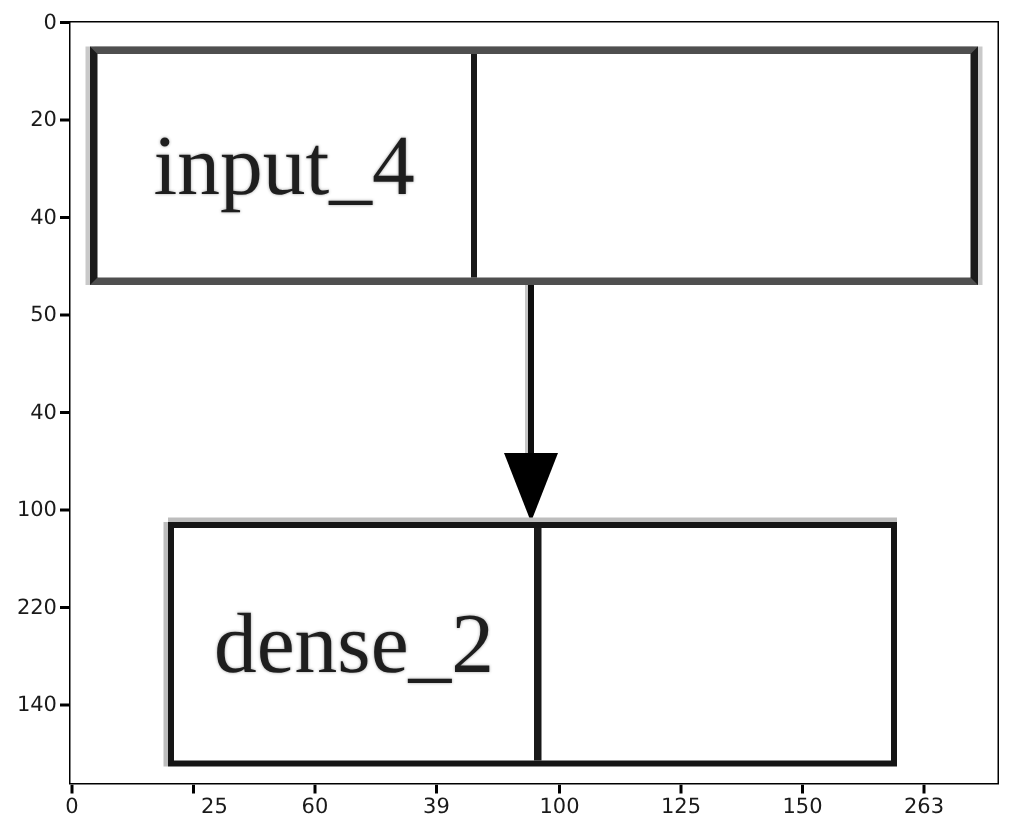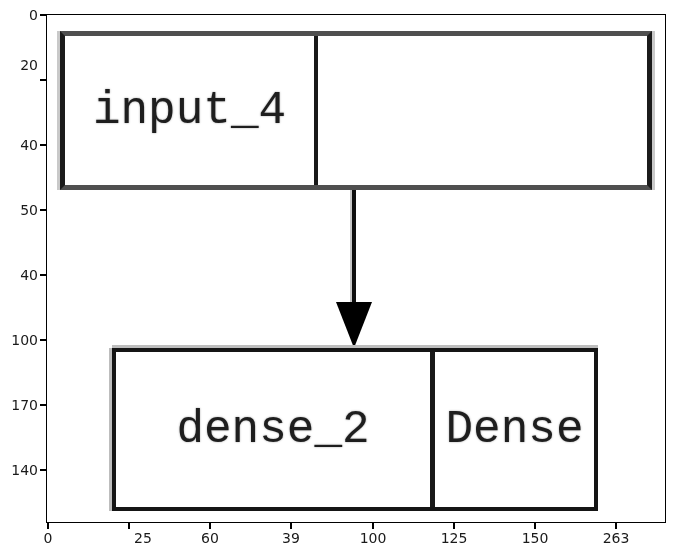--- a/index.html
+++ b/index.html
@@ -17,28 +17,28 @@
   
   .node{position:absolute;display:flex;box-sizing:border-box;align-items:stretch;}
   .node-input{left:13px;top:16px;width:592px;height:159px;
       border-style:solid;border-width:5px;
       border-color:#4f4f4f #1b1b1b #4f4f4f #1b1b1b;
       box-shadow:-3px 0 0 #c9c9c9, 3px 0 0 #c9c9c9;}
   .node-dense{left:65px;top:333px;width:486px;height:163px;
       border:4px solid #151515;
       box-shadow:-3px 0 0 #bdbdbd, 0 -3px 0 #bdbdbd;}
   .cell{display:flex;align-items:center;justify-content:center;
-        font-family:Liberation Mono, monospace;
+        font-family:Liberation Serif, serif;
         color:#1e1e1e;text-shadow:0 0 2px rgba(40,40,40,0.45);
-        font-size:46px;white-space:nowrap;}
+        font-size:57px;white-space:nowrap;}
   .vdivider{background:#191919;}
   .node-input .cell-name{width:249px;}
   .node-input .vdivider{width:4px;}
   .node-input .cell-type{flex:1;}
-  .node-dense .cell-name{width:314px;}
+  .node-dense .cell-name{width:240px;}
   .node-dense .vdivider{width:5px;}
   .node-dense .cell-type{flex:1;}
   
   .edge-line{position:absolute;left:305px;top:175px;width:4px;height:114px;
              background:#0e0e0e;box-shadow:-2px 0 0 #c6c6c6;}
   .edge-head{position:absolute;left:289px;top:287px;width:0;height:0;
              border-left:18px solid transparent;border-right:18px solid transparent;
              border-top:46px solid #000;}
 </style>
 </head>
@@ -49,26 +49,26 @@
   <div class="ytick-mark" style="top:14px"></div>
   <div class="ytick-mark" style="top:79px"></div>
   <div class="ytick-mark" style="top:144px"></div>
   <div class="ytick-mark" style="top:209px"></div>
   <div class="ytick-mark" style="top:274px"></div>
   <div class="ytick-mark" style="top:339px"></div>
   <div class="ytick-mark" style="top:404px"></div>
   <div class="ytick-mark" style="top:469px"></div>
 
   <div class="ytick-label" style="top:6px">0</div>
-  <div class="ytick-label" style="top:56px">20</div>
+  <div class="ytick-label" style="top:71px">20</div>
   <div class="ytick-label" style="top:136px">40</div>
   <div class="ytick-label" style="top:201px">50</div>
   <div class="ytick-label" style="top:266px">40</div>
   <div class="ytick-label" style="top:331px">100</div>
-  <div class="ytick-label" style="top:396px">170</div>
+  <div class="ytick-label" style="top:396px">220</div>
   <div class="ytick-label" style="top:461px">140</div>
 
   <div class="xtick-mark" style="left:47px"></div>
   <div class="xtick-mark" style="left:128px"></div>
   <div class="xtick-mark" style="left:209px"></div>
   <div class="xtick-mark" style="left:290px"></div>
   <div class="xtick-mark" style="left:372px"></div>
   <div class="xtick-mark" style="left:453px"></div>
   <div class="xtick-mark" style="left:534px"></div>
   <div class="xtick-mark" style="left:615px"></div>
@@ -88,17 +88,16 @@
       <div class="cell cell-name">input_4</div>
       <div class="vdivider"></div>
     </div>
 
     <div class="edge-line"></div>
     <div class="edge-head"></div>
 
     <div class="node node-dense">
       <div class="cell cell-name">dense_2</div>
       <div class="vdivider"></div>
-      <div class="cell cell-type">Dense</div>
     </div>
 
   </div>
 </div>
 
 </body></html>

